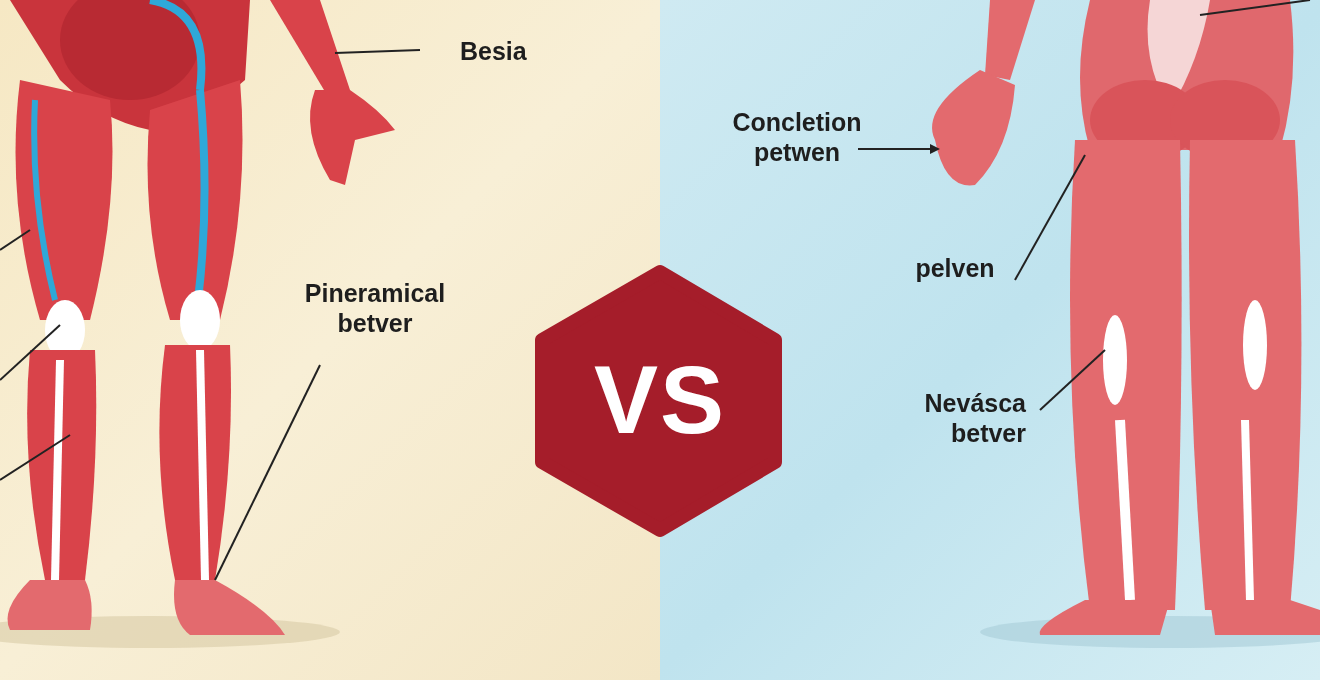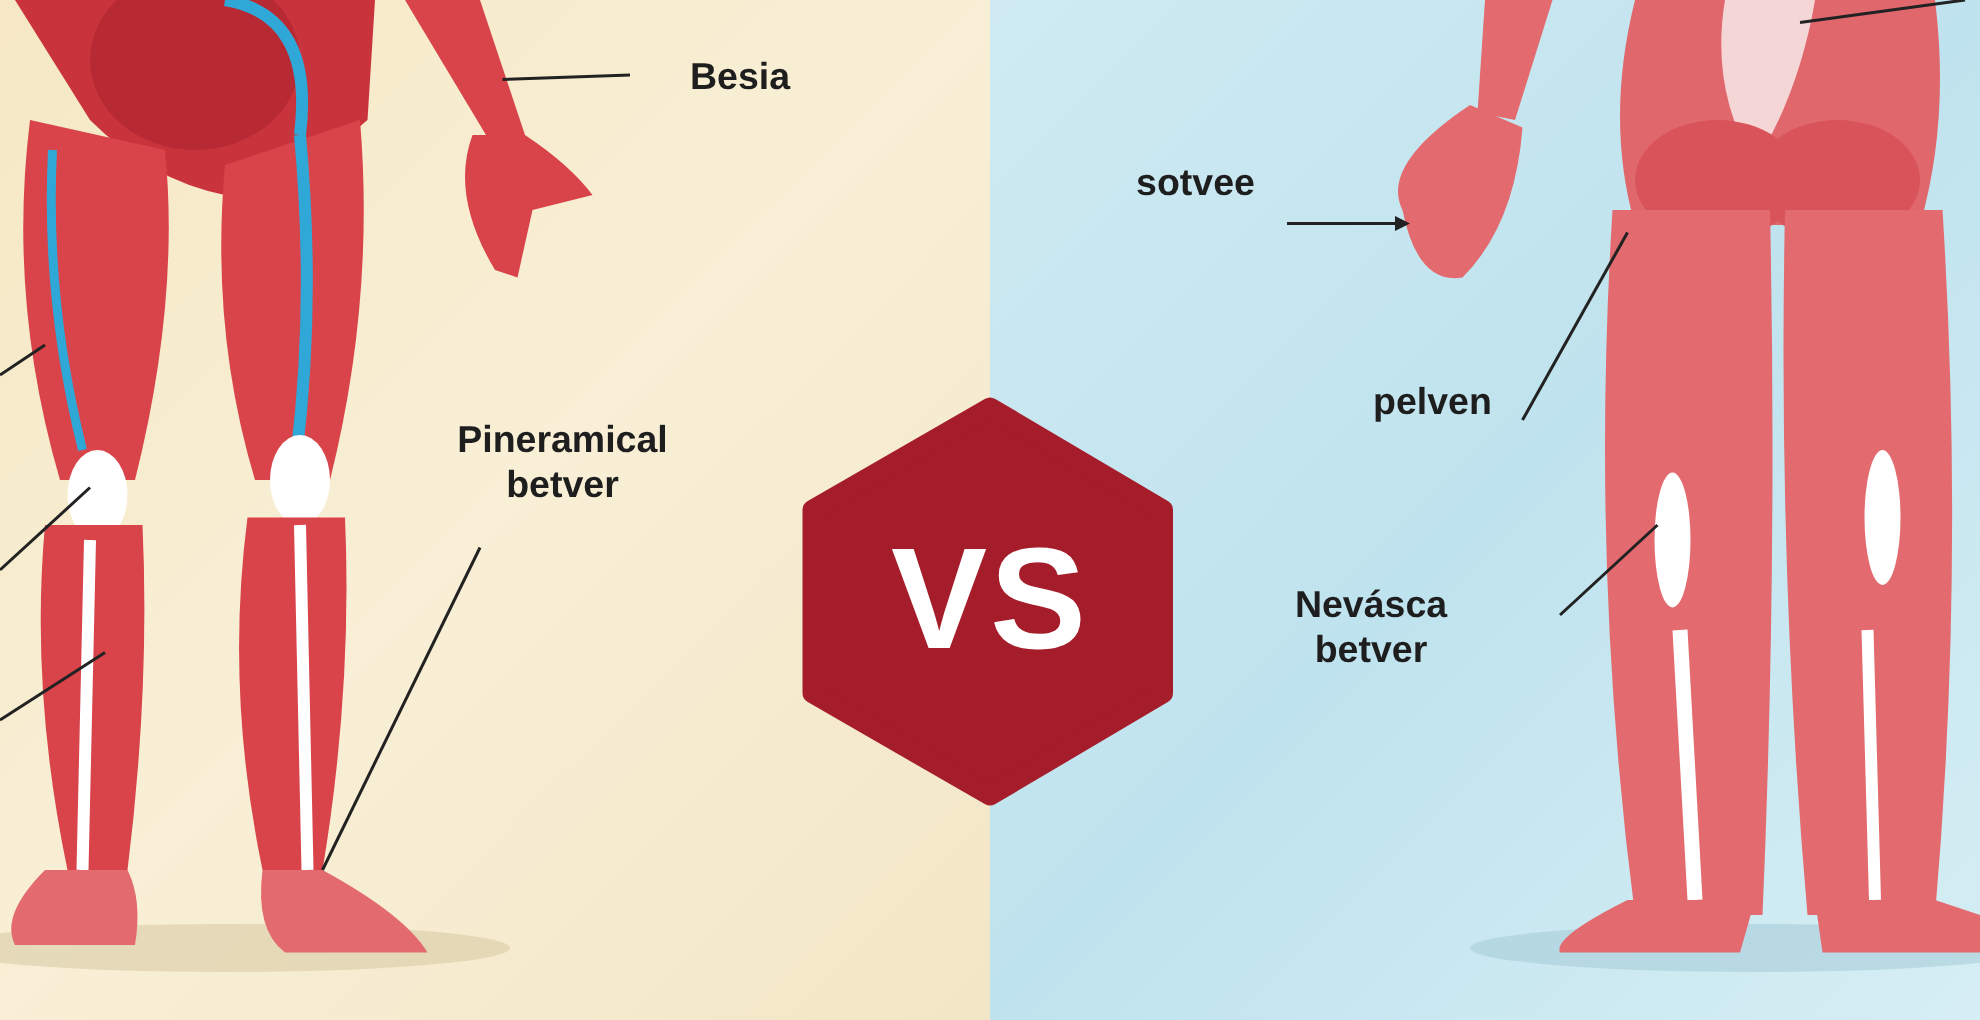--- a/index.html
+++ b/index.html
@@ -86,21 +86,22 @@
 </svg>
 
 <div class="vs-text">VS</div>
 
 <div class="label" style="left:428px;top:36px;margin-left:32px;">Besia</div>
 <div class="label" style="left:285px;top:278px;width:180px;">
   <div>Pineramical</div>
   <div>betver</div>
 </div>
 <div class="label" style="left:712px;top:107px;width:170px;">
-  <div>sotvee</div>
+  <div>Concletion</div>
+  <div>petwen</div>
 </div>
 <div class="label" style="left:895px;top:253px;width:120px;">
   <div>pelven</div>
 </div>
-<div class="label" style="left:844px;top:388px;width:140px;">
+<div class="label" style="left:886px;top:388px;width:140px;text-align:right;">
   <div>Nevásca</div>
   <div>betver</div>
 </div>
 
 </body></html>

